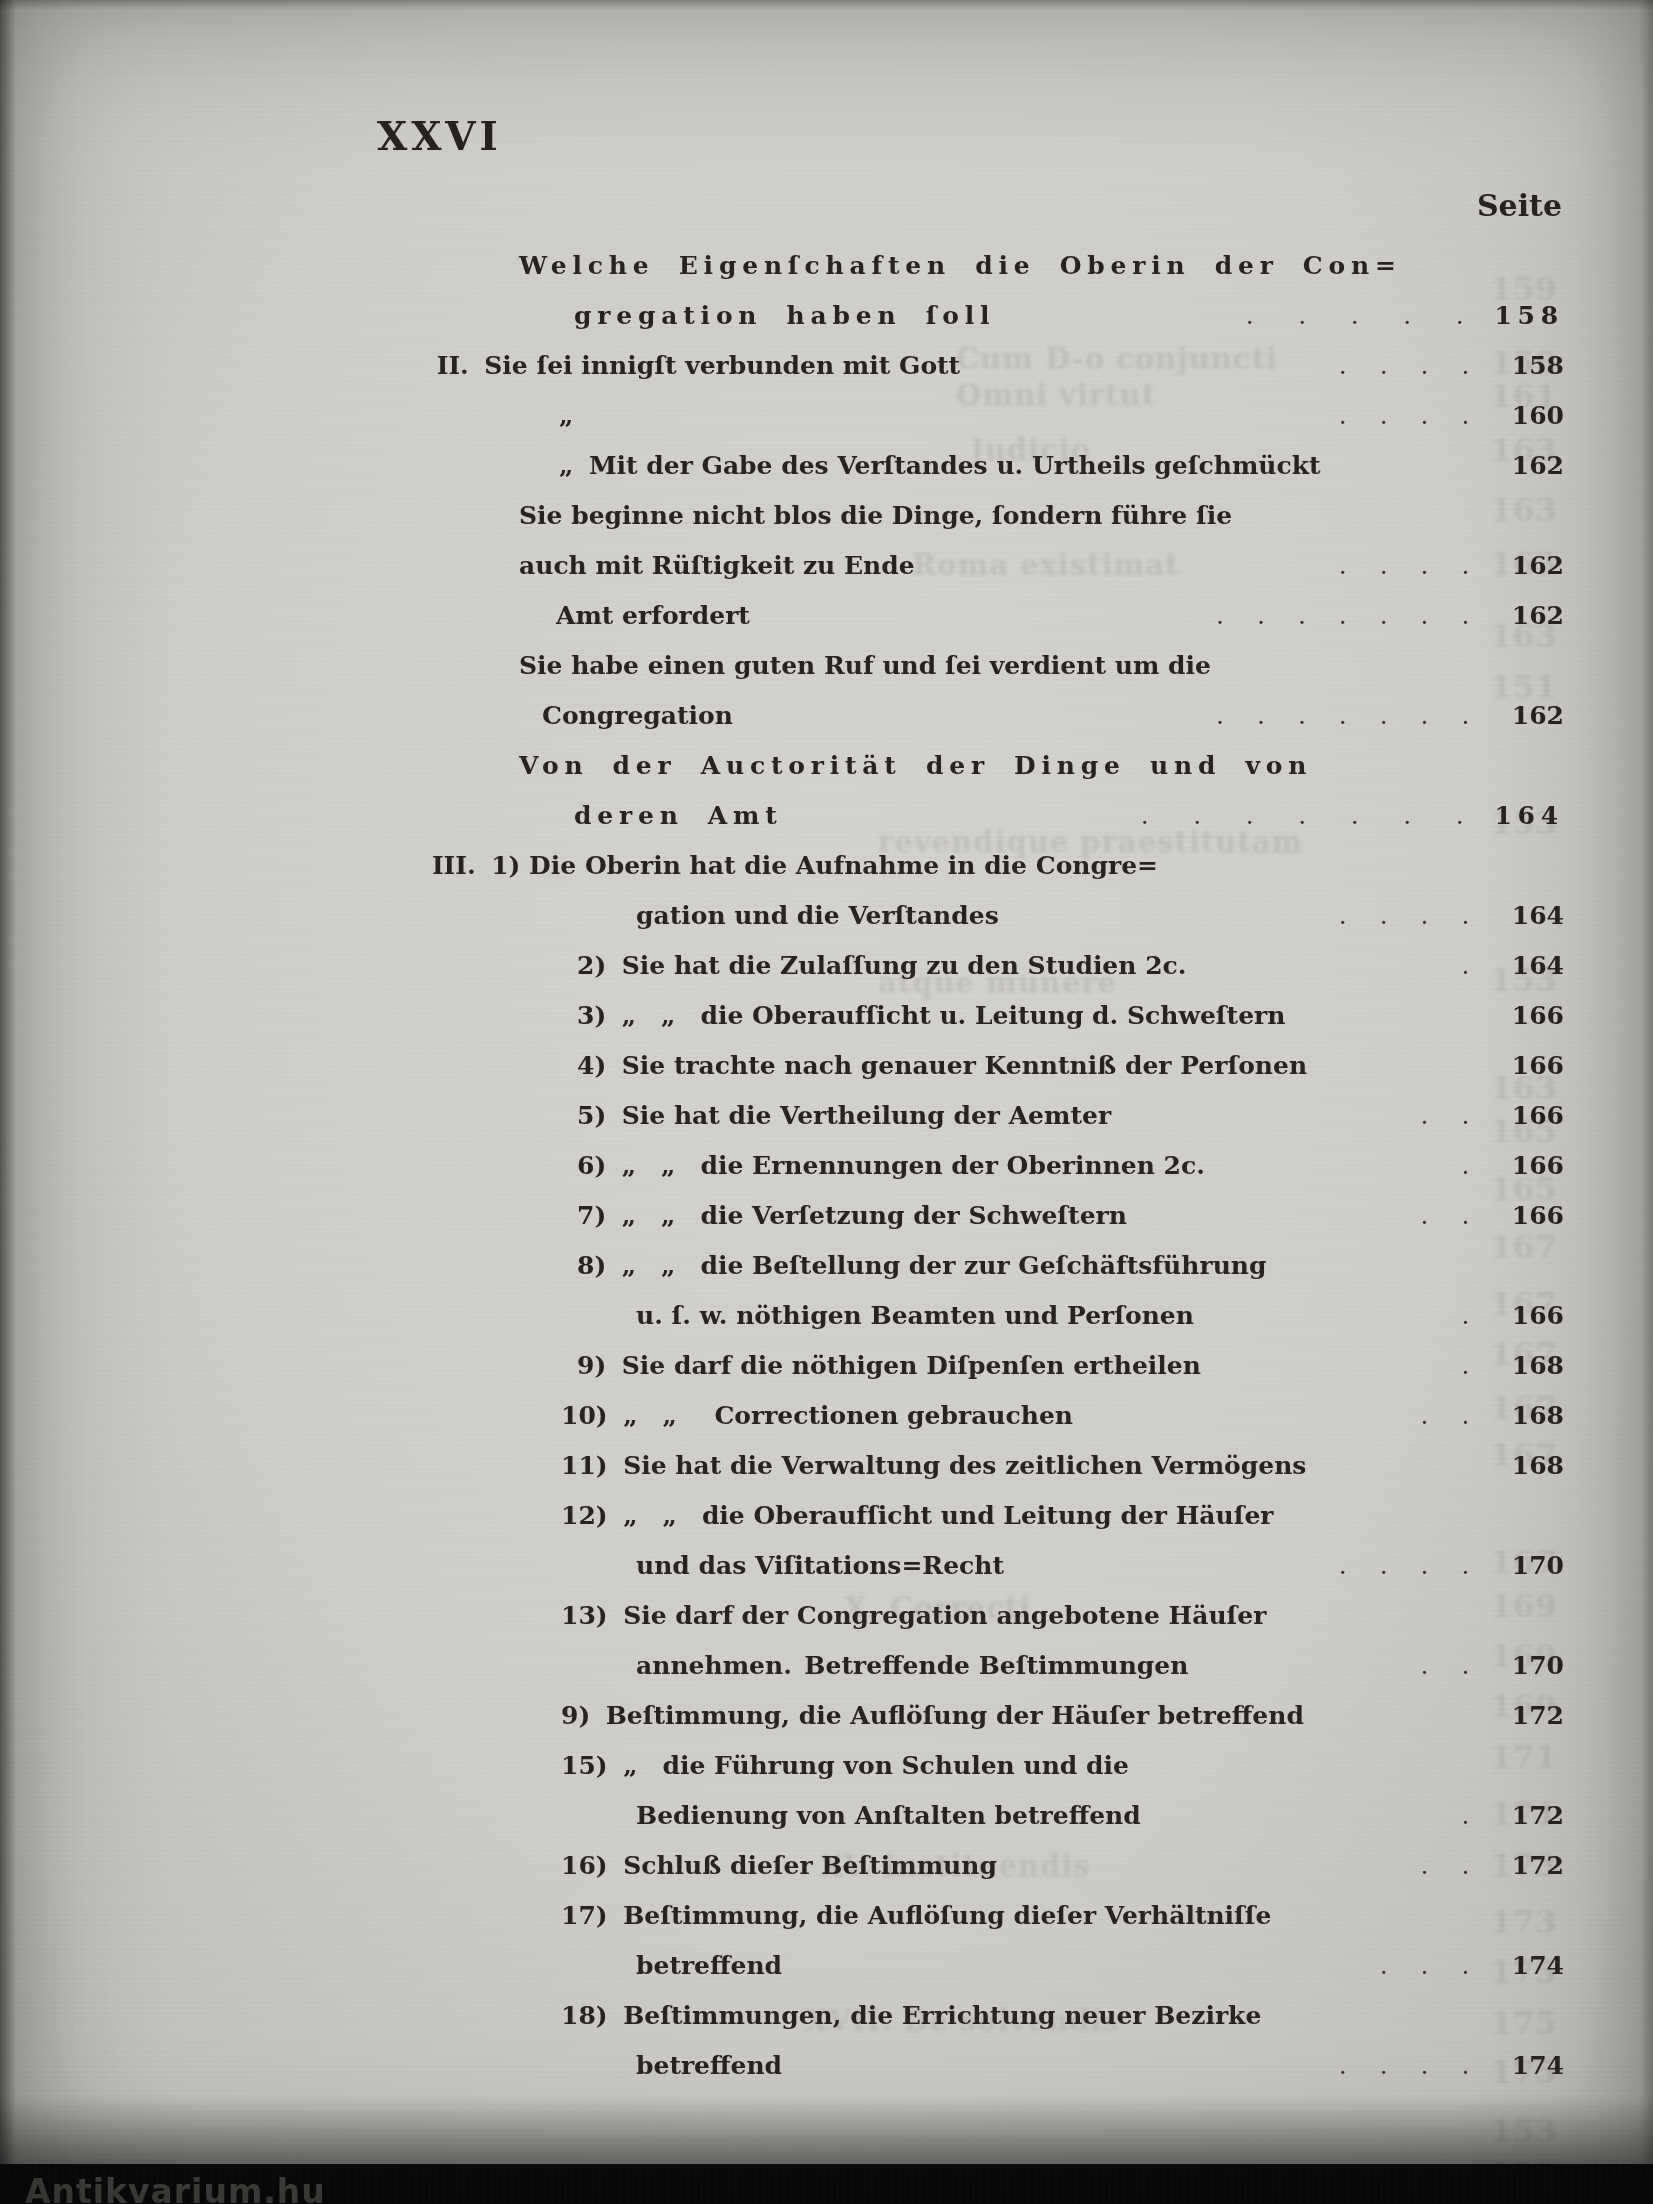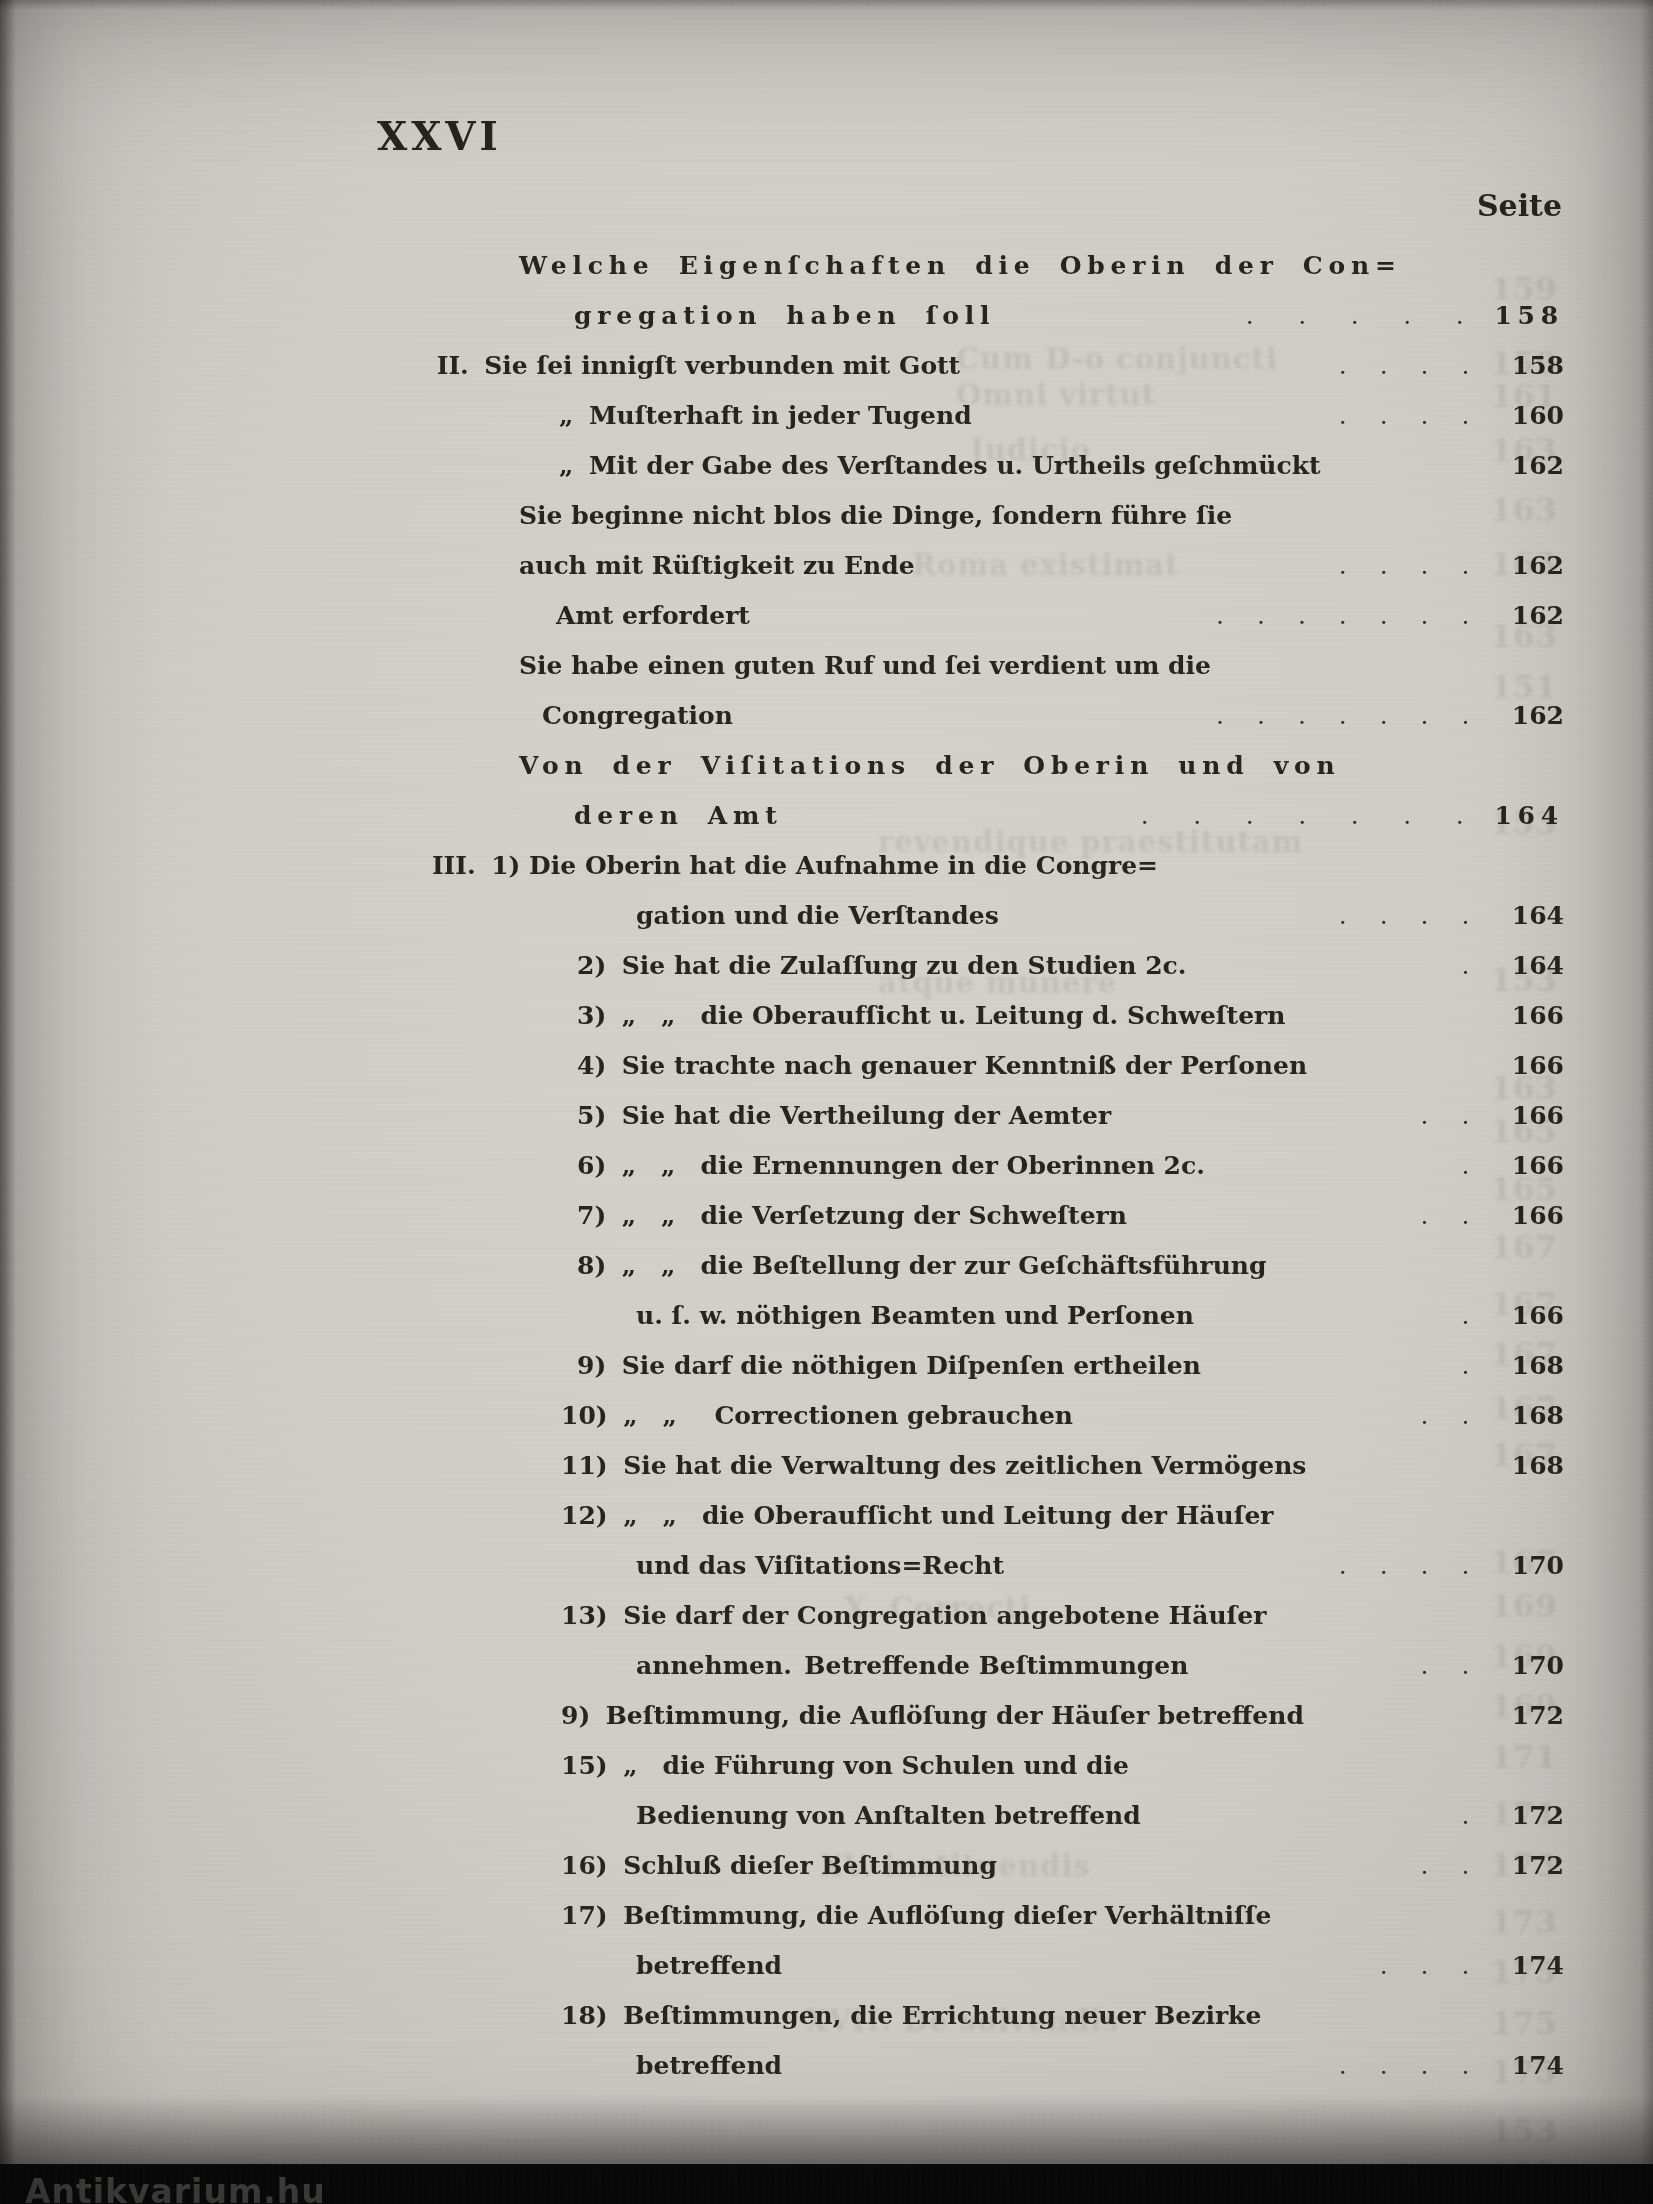--- a/index.html
+++ b/index.html
@@ -98,28 +98,28 @@
       <div class="ghost ghost-frag" style="top: 2004px; left: 805px;">XVII. De solvendis</div>
     </div>
 
   <div class="folio">XXVI</div>
   <div class="seite">Seite</div>
 
   <div class="toc" id="toc">
       <div class="toc-line spread" style="padding-left: 92px;"><span class="t">Welche Eigenſchaften die Oberin der Con=</span><span class="d"></span><span class="p"></span></div>
       <div class="toc-line spread" style="padding-left: 147px;"><span class="t">gregation haben ſoll</span><span class="d">. . . . .</span><span class="p">158</span></div>
       <div class="toc-line" style="padding-left: 9.7px;"><span class="m">II.</span><span class="t">Sie ſei innigſt verbunden mit Gott</span><span class="d">. . . .</span><span class="p">158</span></div>
-      <div class="toc-line" style="padding-left: 132px;"><span class="m">„</span><span class="t">Muſterhaft in jeder Tugend</span><span class="d">. . . .</span><span class="p">160</span></div>
+      <div class="toc-line" style="padding-left: 132px;"><span class="m">„</span><span class="d">. . . .</span><span class="p">160</span></div>
       <div class="toc-line" style="padding-left: 132px;"><span class="m">„</span><span class="t">Mit der Gabe des Verſtandes u. Urtheils geſchmückt</span><span class="d"></span><span class="p">162</span></div>
       <div class="toc-line" style="padding-left: 92px;"><span class="t">Sie beginne nicht blos die Dinge, ſondern führe ſie</span><span class="d"></span><span class="p"></span></div>
       <div class="toc-line" style="padding-left: 92px;"><span class="t">auch mit Rüſtigkeit zu Ende</span><span class="d">. . . .</span><span class="p">162</span></div>
       <div class="toc-line" style="padding-left: 129px;"><span class="t">Amt erfordert</span><span class="d">. . . . . . .</span><span class="p">162</span></div>
       <div class="toc-line" style="padding-left: 92px;"><span class="t">Sie habe einen guten Ruf und ſei verdient um die</span><span class="d"></span><span class="p"></span></div>
       <div class="toc-line" style="padding-left: 115px;"><span class="t">Congregation</span><span class="d">. . . . . . .</span><span class="p">162</span></div>
-      <div class="toc-line spread" style="padding-left: 92px;"><span class="t">Von der Viſitations der Oberin und von</span><span class="d"></span><span class="p"></span></div>
+      <div class="toc-line spread" style="padding-left: 92px;"><span class="t">Von der Auctorität der Dinge und von</span><span class="d"></span><span class="p"></span></div>
       <div class="toc-line spread" style="padding-left: 147px;"><span class="t">deren Amt</span><span class="d">. . . . . . .</span><span class="p">164</span></div>
       <div class="toc-line" style="padding-left: 4.9px; justify-content: space-between;"><span class="m">III.</span><span class="t">1) Die Oberin hat die Aufnahme in die Congre=</span><span class="d"></span><span class="p"></span></div>
       <div class="toc-line" style="padding-left: 209px;"><span class="t">gation und die Verſtandes</span><span class="d">. . . .</span><span class="p">164</span></div>
       <div class="toc-line" style="padding-left: 150px;"><span class="m">2)</span><span class="t">Sie hat die Zulaſſung zu den Studien 2c.</span><span class="d">.</span><span class="p">164</span></div>
       <div class="toc-line" style="padding-left: 150px;"><span class="m">3)</span><span class="t">„ „ die Oberaufſicht u. Leitung d. Schweſtern</span><span class="d"></span><span class="p">166</span></div>
       <div class="toc-line" style="padding-left: 150px;"><span class="m">4)</span><span class="t">Sie trachte nach genauer Kenntniß der Perſonen</span><span class="d"></span><span class="p">166</span></div>
       <div class="toc-line" style="padding-left: 150px;"><span class="m">5)</span><span class="t">Sie hat die Vertheilung der Aemter</span><span class="d">. .</span><span class="p">166</span></div>
       <div class="toc-line" style="padding-left: 150px;"><span class="m">6)</span><span class="t">„ „ die Ernennungen der Oberinnen 2c.</span><span class="d">.</span><span class="p">166</span></div>
       <div class="toc-line" style="padding-left: 150px;"><span class="m">7)</span><span class="t">„ „ die Verſetzung der Schweſtern</span><span class="d">. .</span><span class="p">166</span></div>
       <div class="toc-line" style="padding-left: 150px;"><span class="m">8)</span><span class="t">„ „ die Beſtellung der zur Geſchäftsführung</span><span class="d"></span><span class="p"></span></div>

